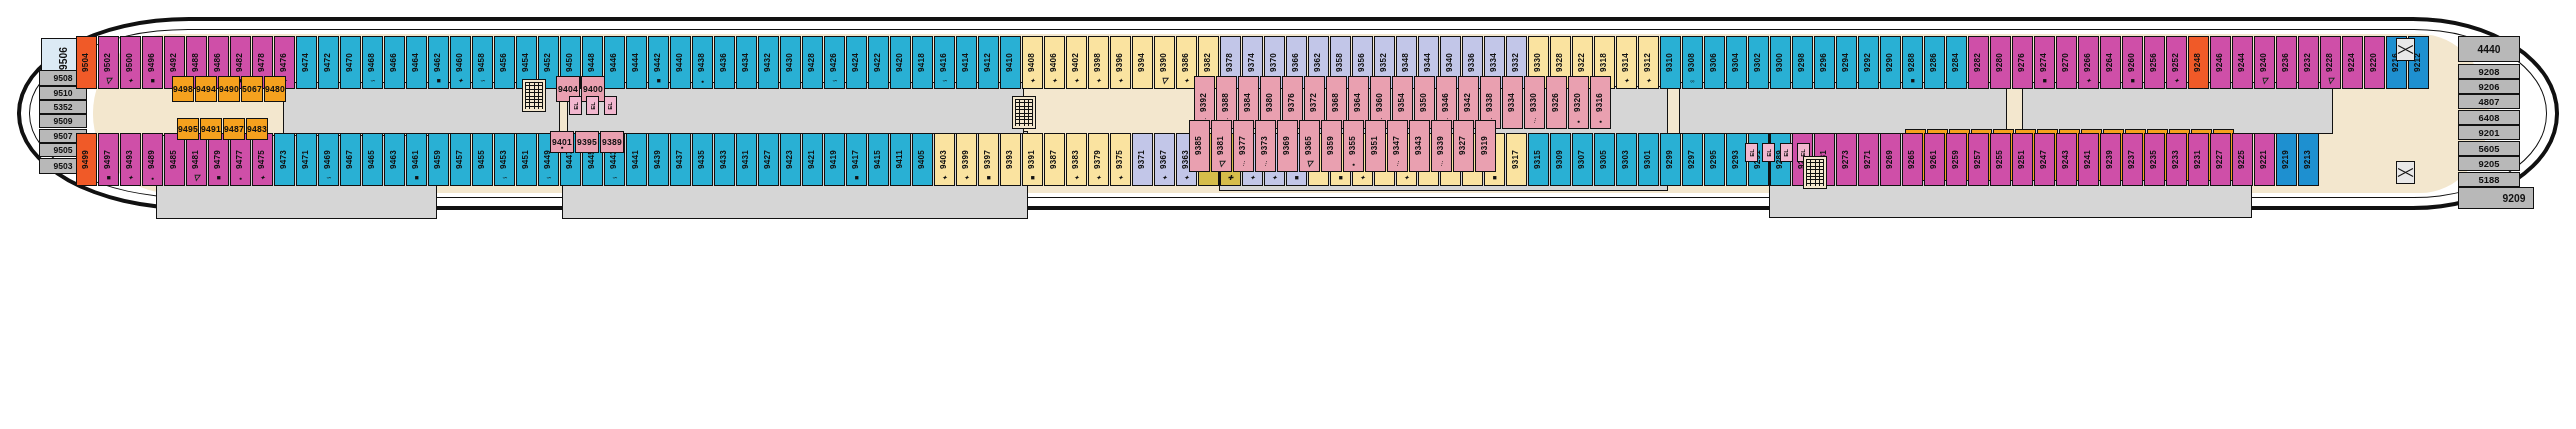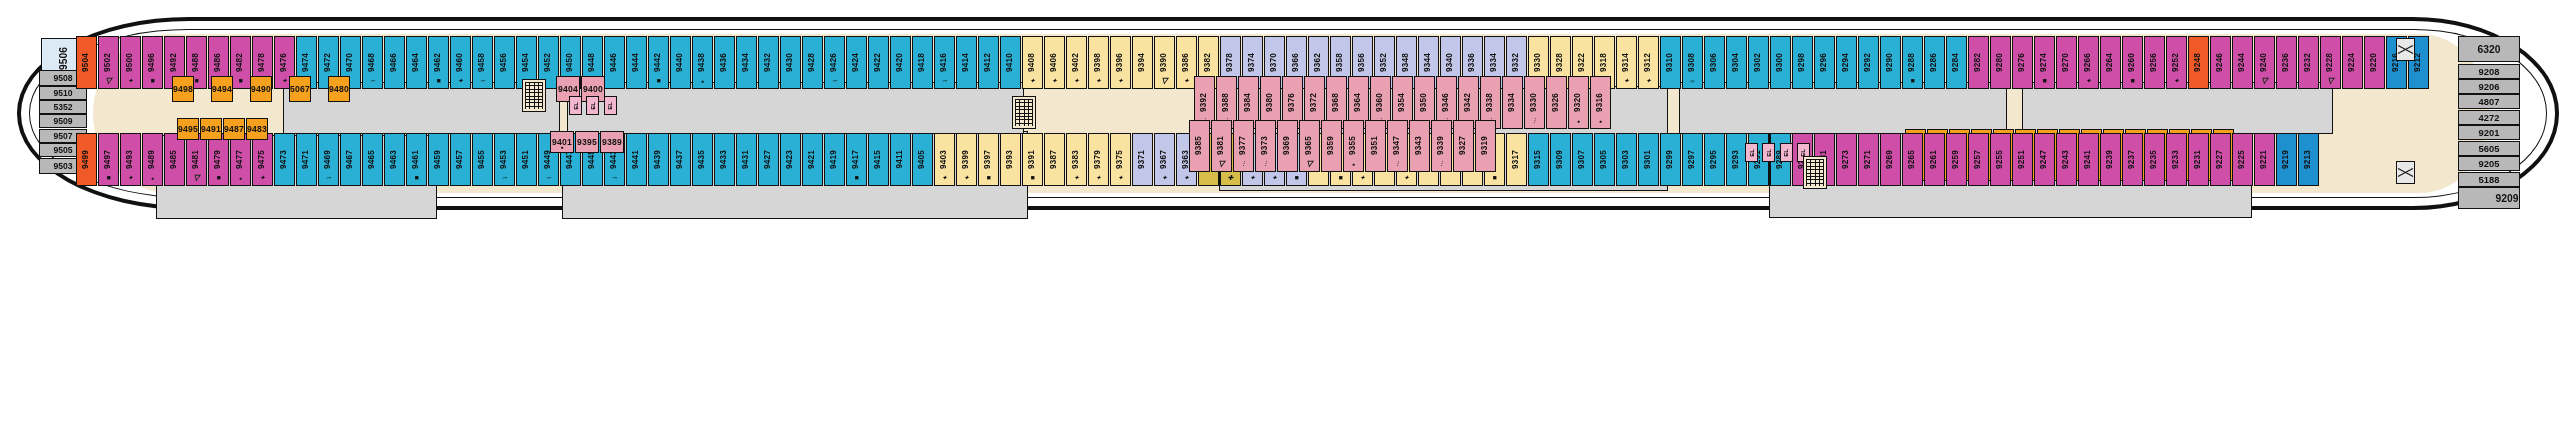--- a/index.html
+++ b/index.html
@@ -487,21 +487,21 @@
       <div class="cab c-magenta" style="width: 21px; height: 53px; margin-right: 1px;">
         <span>9220</span>
       </div>
       <div class="cab c-darkblue" style="width: 21px; height: 53px; margin-right: 1px;">
         <span>9216</span>
       </div>
       <div class="cab c-darkblue" style="width: 21px; height: 53px; margin-right: 1px;">
         <span>9212</span>
       </div>
     </div>
-  <div id="row-port-inner" class="row" style="left:172px;top:76px;gap:16px;">
+  <div id="row-port-inner" class="row" style="left:172px;top:76px;">
       <div class="cab c-orange horiz" style="width: 22px; height: 26px; margin-right: 1px;">
         <span>9498</span>
       </div>
       <div class="cab c-orange horiz" style="width: 22px; height: 26px; margin-right: 1px;">
         <span>9494</span>
       </div>
       <div class="cab c-orange horiz" style="width: 22px; height: 26px; margin-right: 1px;">
         <span>9490</span>
       </div>
       <div class="cab c-orange horiz" style="width: 22px; height: 26px; margin-right: 1px;">
@@ -1080,26 +1080,26 @@
       <i></i>
     </div>
   <div class="stair" style="left:1803px;top:156px;width:22px;height:31px;">
       <i></i>
     </div>
 
   <div class="xmark" style="left:2396px;top:38px;width:17px;height:20.6px;"></div>
   <div class="xmark" style="left:2396px;top:161px;width:17px;height:20.6px;"></div>
 
   <div id="stern-suites">
-      <div class="lbl c-green-l" style="left: 2458px; top: 36px; width: 62px; height: 26px; font-size: 10.3px;">6320</div>
+      <div class="lbl c-green-l" style="left: 2458px; top: 36px; width: 62px; height: 26px; font-size: 10.3px;">4440</div>
       <div class="lbl c-green" style="left: 2458px; top: 64px; width: 62px; height: 14.6px; font-size: 9.4px;">9208</div>
       <div class="lbl c-green" style="left: 2458px; top: 79px; width: 62px; height: 14.6px; font-size: 9.4px;">9206</div>
       <div class="lbl c-green" style="left: 2458px; top: 94px; width: 62px; height: 14.6px; font-size: 9.4px;">4807</div>
-      <div class="lbl c-green" style="left: 2458px; top: 110px; width: 62px; height: 14.6px; font-size: 9.4px;">4272</div>
+      <div class="lbl c-green" style="left: 2458px; top: 110px; width: 62px; height: 14.6px; font-size: 9.4px;">6408</div>
       <div class="lbl c-green" style="left: 2458px; top: 125px; width: 62px; height: 14.6px; font-size: 9.4px;">9201</div>
       <div class="lbl c-green" style="left: 2458px; top: 141px; width: 62px; height: 14.6px; font-size: 9.4px;">5605</div>
       <div class="lbl c-green" style="left: 2458px; top: 156px; width: 62px; height: 14.6px; font-size: 9.4px;">9205</div>
       <div class="lbl c-green" style="left: 2458px; top: 172px; width: 62px; height: 14.6px; font-size: 9.4px;">5188</div>
-      <div class="lbl c-green" style="left: 2458px; top: 187px; width: 62px; height: 22px; font-size: 10.3px; padding-left: 36px;">9209</div>
+      <div class="lbl c-green" style="left: 2458px; top: 187px; width: 76px; height: 22px; font-size: 10.3px; padding-left: 36px;">9209</div>
     </div>
 
 </div>
 
 
 </body></html>

